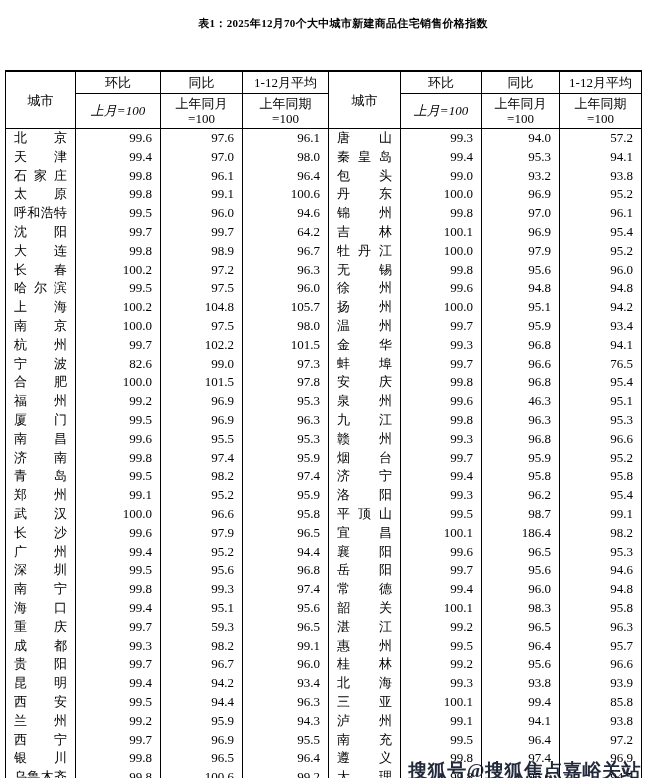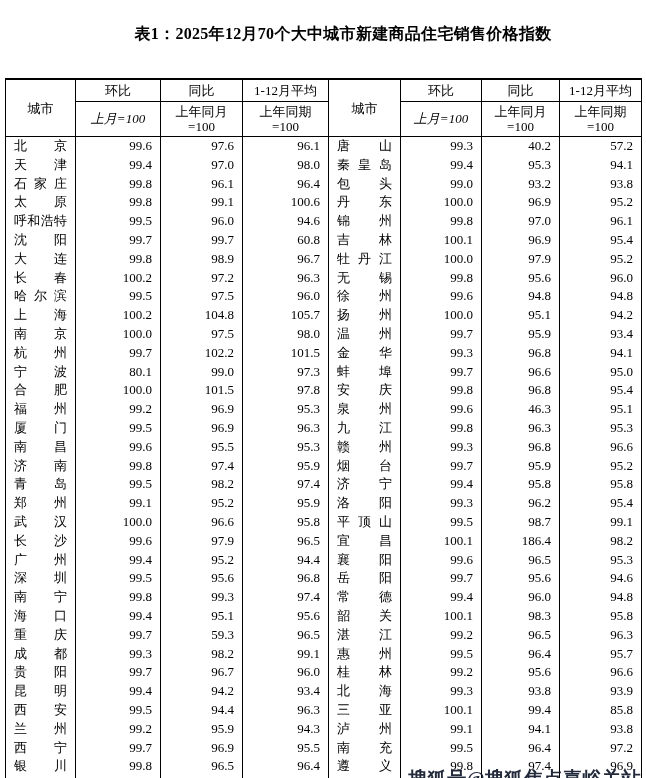--- a/index.html
+++ b/index.html
@@ -11,25 +11,25 @@
     overflow: hidden;
     font-family: "Liberation Serif", "DejaVu Serif", serif;
     color: #000;
   }
   .page {
     position: relative;
     width: 646px;
     height: 778px;
   }
   .doc-title {
-    margin: 16px;
+    margin: 8px;
     padding-top: 8px;
     height: 22px;
     text-align: center;
-    font-size: 16px;
+    font-size: 11px;
     font-weight: bold;
     letter-spacing: 0.3px;
     white-space: nowrap;
     padding-left: 40px;
   }
   table.price-table {
     position: absolute;
     top: 62px;
     left: 5px;
     width: 636px;
@@ -126,21 +126,21 @@
           <td class="city">
             <span class="city-name">北 京</span>
           </td>
           <td class="num">99.6</td>
           <td class="num">97.6</td>
           <td class="num">96.1</td>
           <td class="city">
             <span class="city-name">唐 山</span>
           </td>
           <td class="num">99.3</td>
-          <td class="num">40.2</td>
+          <td class="num">94.0</td>
           <td class="num">57.2</td>
         </tr>
         <tr>
           <td class="city">
             <span class="city-name">天 津</span>
           </td>
           <td class="num">99.4</td>
           <td class="num">97.0</td>
           <td class="num">98.0</td>
           <td class="city">
@@ -191,21 +191,21 @@
           <td class="num">99.8</td>
           <td class="num">97.0</td>
           <td class="num">96.1</td>
         </tr>
         <tr>
           <td class="city">
             <span class="city-name">沈 阳</span>
           </td>
           <td class="num">99.7</td>
           <td class="num">99.7</td>
-          <td class="num">60.8</td>
+          <td class="num">64.2</td>
           <td class="city">
             <span class="city-name">吉 林</span>
           </td>
           <td class="num">100.1</td>
           <td class="num">96.9</td>
           <td class="num">95.4</td>
         </tr>
         <tr>
           <td class="city">
             <span class="city-name">大 连</span>
@@ -287,29 +287,29 @@
             <span class="city-name">金 华</span>
           </td>
           <td class="num">99.3</td>
           <td class="num">96.8</td>
           <td class="num">94.1</td>
         </tr>
         <tr>
           <td class="city">
             <span class="city-name">宁 波</span>
           </td>
-          <td class="num">80.1</td>
+          <td class="num">82.6</td>
           <td class="num">99.0</td>
           <td class="num">97.3</td>
           <td class="city">
             <span class="city-name">蚌 埠</span>
           </td>
           <td class="num">99.7</td>
           <td class="num">96.6</td>
-          <td class="num">95.0</td>
+          <td class="num">76.5</td>
         </tr>
         <tr>
           <td class="city">
             <span class="city-name">合 肥</span>
           </td>
           <td class="num">100.0</td>
           <td class="num">101.5</td>
           <td class="num">97.8</td>
           <td class="city">
             <span class="city-name">安 庆</span>

